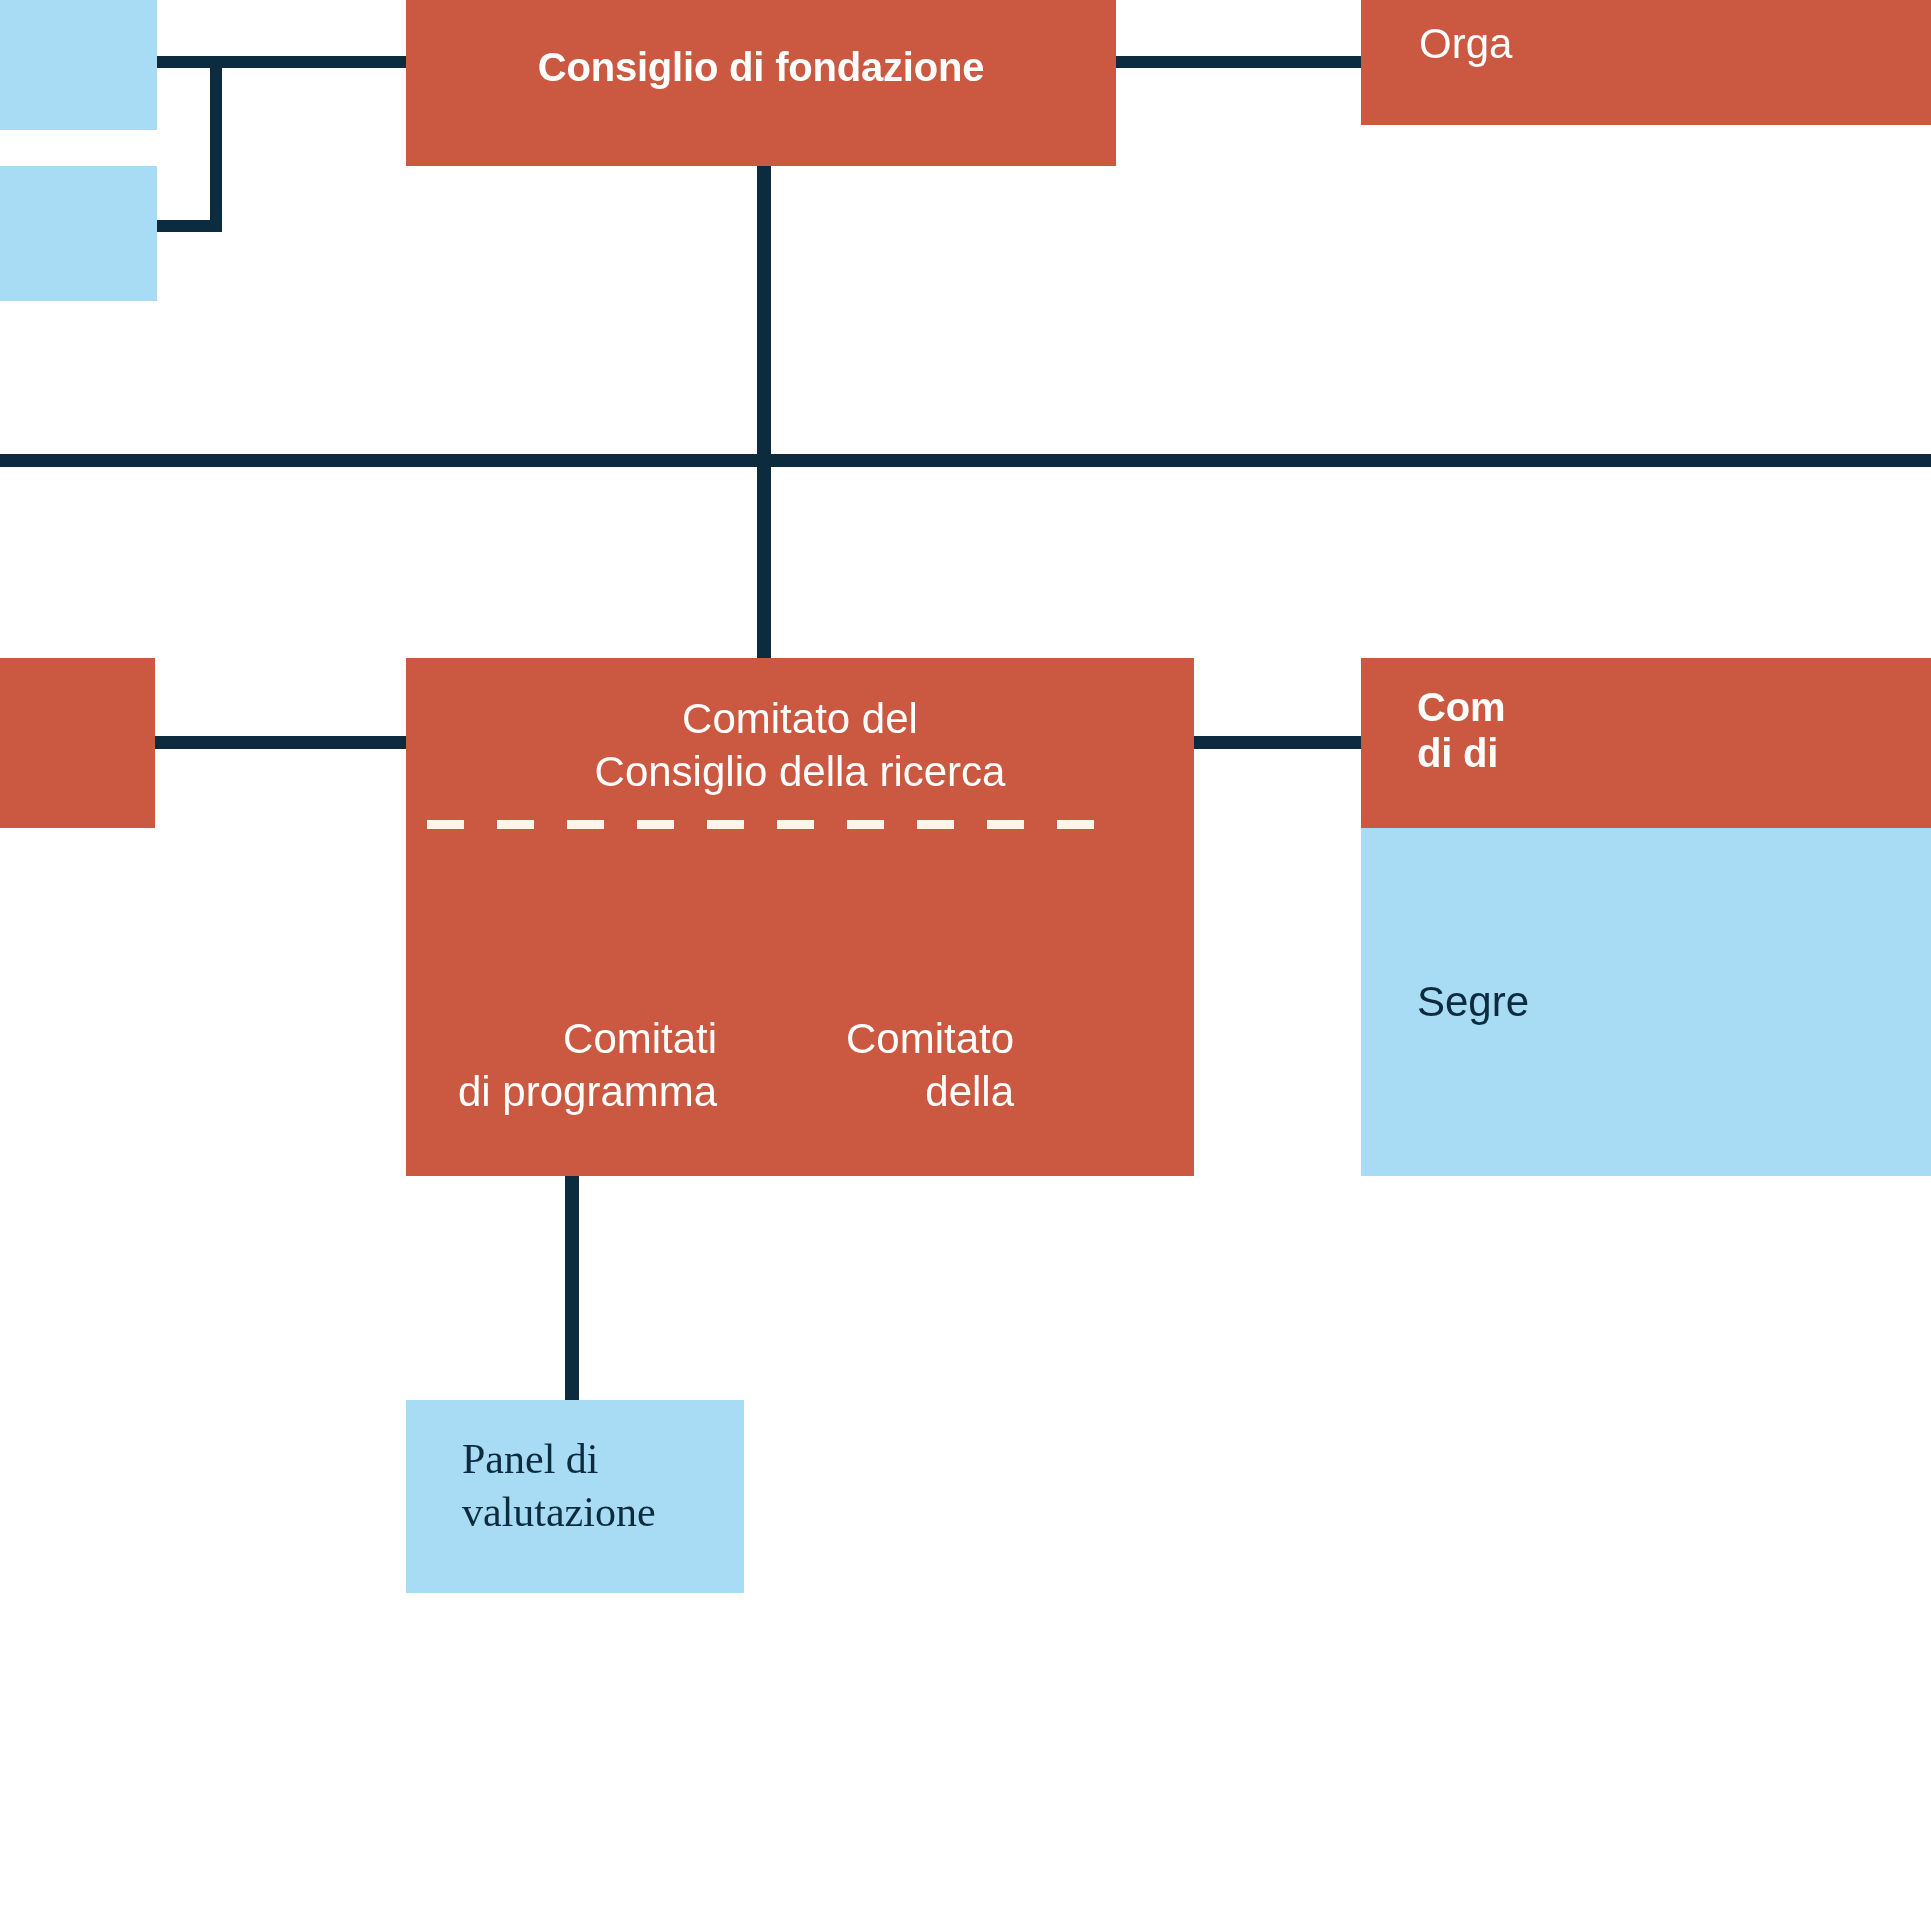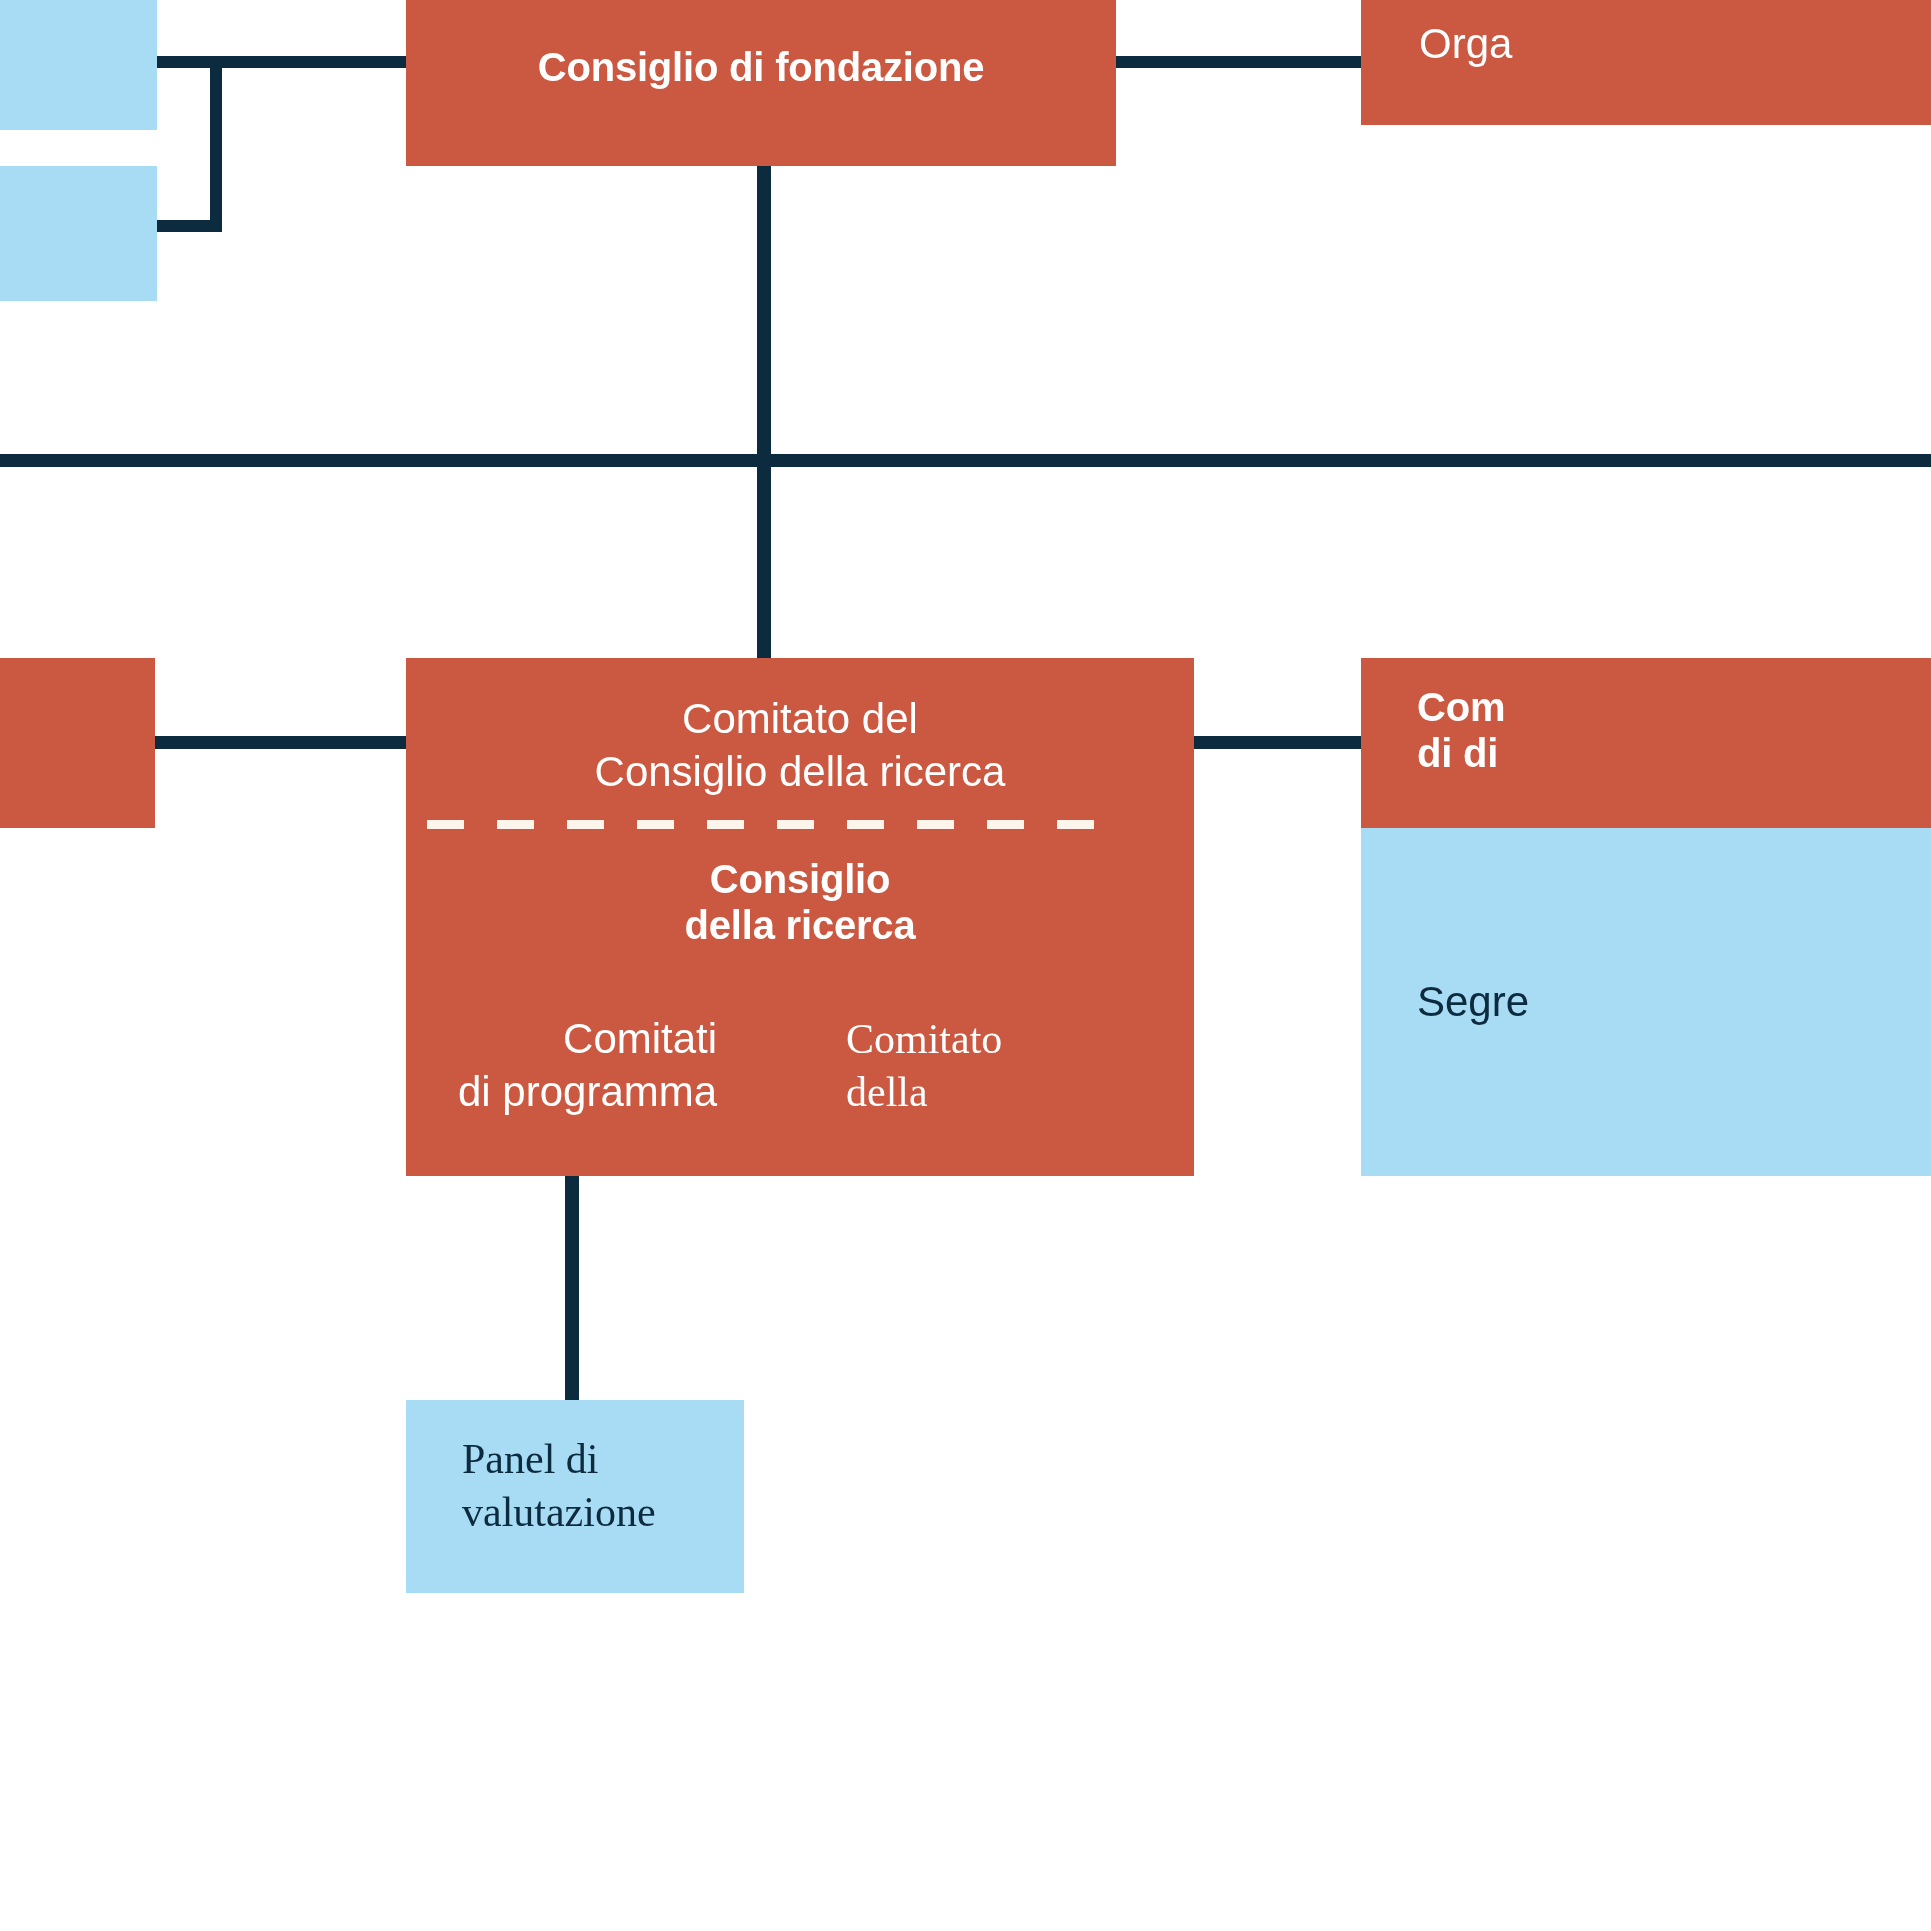--- a/index.html
+++ b/index.html
@@ -86,31 +86,27 @@
 
   <div class="box red" style="left:406px; top:658px; width:788px; height:518px;">
 
     <div style="position:absolute; left:0; top:35px; width:100%; text-align:center;">
       <div class="title-reg">Comitato del</div>
       <div class="title-reg">Consiglio della ricerca</div>
     </div>
 
     <div class="dashed-div" style="left:21px; top:162px; width:676px;"></div>
 
-    <div style="position:absolute; left:0; top:199px; width:100%; text-align:center;">
-      <div class="title-bold">Consiglio</div>
-      <div class="title-bold">della ricerca</div>
-    </div>
 
     <div style="position:absolute; left:52px; top:355px; text-align:right;">
       <div class="sub-reg">Comitati</div>
       <div class="sub-reg">di programma</div>
     </div>
 
-    <div style="position:absolute; left:440px; top:355px; text-align:left;font-family:Liberation Serif, serif;">
+    <div style="position:absolute; left:440px; top:355px; text-align:right;">
       <div class="sub-reg">Comitato</div>
       <div class="sub-reg">della</div>
     </div>
   </div>
 
   <div class="box red" style="left:1361px; top:658px; width:579px; height:170px;">
     <div style="padding-left:56px; padding-top:27px;">
       <div class="title-bold">Com</div>
       <div class="title-bold">di di</div>
     </div>

